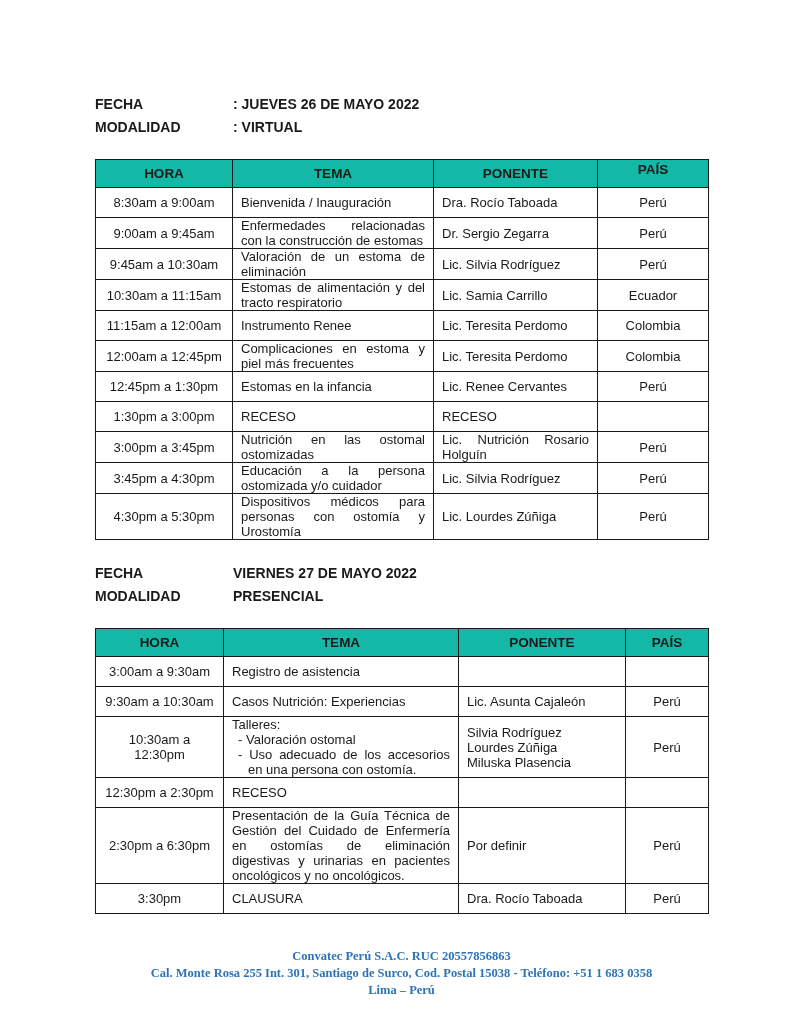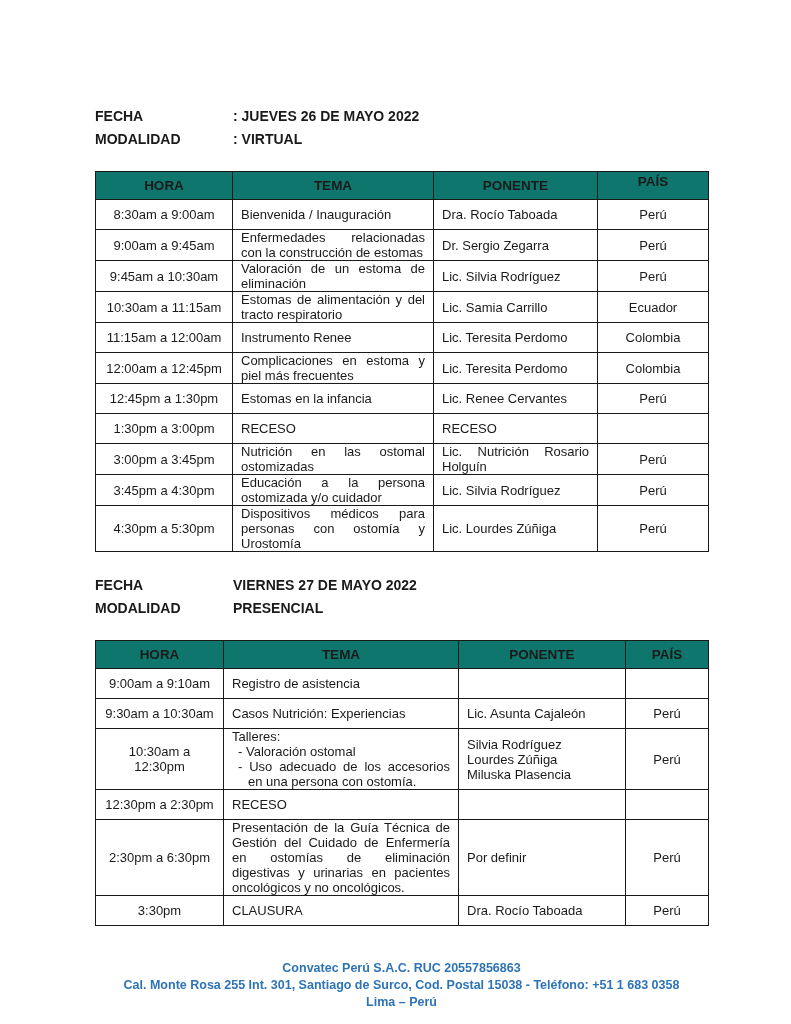--- a/index.html
+++ b/index.html
@@ -1,43 +1,43 @@
 <!DOCTYPE html>
 <html><head>
 <meta charset="utf-8">
 <style>
   html,body{margin:0;padding:0;background:#fff;}
   .page{
     width:791px;height:1024px;background:#ffffff;position:relative;
     font-family:"Liberation Sans","DejaVu Sans",sans-serif;color:#1a1a1a;
     overflow:hidden;
   }
-  .content{position:absolute;left:95px;top:0;width:613px;margin-top:12px;}
+  .content{position:absolute;left:95px;top:0;width:613px;}
   .meta-block{display:grid;grid-template-columns:138px auto;font-weight:bold;
     font-size:14px;line-height:23px;}
   .meta-block.first{margin-top:93px;}
   .meta-block.second{margin-top:22px;}
   table.schedule{border-collapse:collapse;table-layout:fixed;width:613px;margin-top:20px;}
   table.schedule th,table.schedule td{
     border:1px solid #1a1a1a;font-size:13px;line-height:15px;
     padding:0 8px;vertical-align:middle;overflow:hidden;
   }
   table.schedule th{
-    background:#0f766e;font-weight:bold;text-align:center;
+    background:#14b8a6;font-weight:bold;text-align:center;
     padding:6px 4px;font-size:13.5px;
   }
   table.t1 th:last-child{vertical-align:top;padding-top:2px;}
   table.schedule td{height:29px;}
   td.c-tema,td.c-ponente{text-align:justify;}
   td.c-hora,td.c-pais{text-align:center;}
   td.multi{padding-top:10px;padding-bottom:10px;}
   td .line{display:block;}
   td .line.bullet{padding-left:16px;text-indent:-10px;}
   .footer{margin-top:34px;text-align:center;font-weight:bold;
-    font-size:12.5px;line-height:17px;color:#2e74b5;}
+    font-size:12.5px;line-height:17px;color:#2e74b5;font-family:Liberation Serif, serif;}
 </style>
 </head>
 <body>
 
 <div class="page">
   <div class="content">
 
     <div class="meta-block first">
       <span>FECHA</span>
       <span>: JUEVES 26 DE MAYO 2022</span>
@@ -147,21 +147,21 @@
       <thead>
           <tr>
             <th>HORA</th>
             <th>TEMA</th>
             <th>PONENTE</th>
             <th>PAÍS</th>
           </tr>
         </thead>
       <tbody>
           <tr>
-            <td class="c-hora">9:00am a 9:10am</td>
+            <td class="c-hora">3:00am a 9:30am</td>
             <td class="c-tema">Registro de asistencia</td>
             <td class="c-ponente"></td>
             <td class="c-pais"></td>
           </tr>
           <tr>
             <td class="c-hora">9:30am a 10:30am</td>
             <td class="c-tema">Casos Nutrición: Experiencias</td>
             <td class="c-ponente">Lic. Asunta Cajaleón</td>
             <td class="c-pais">Perú</td>
           </tr>

